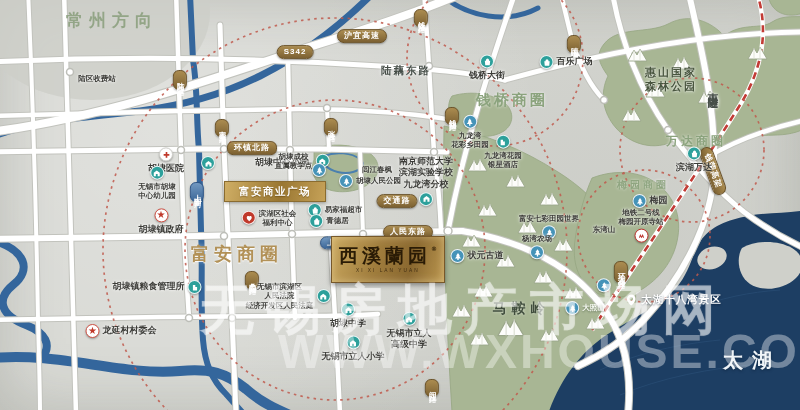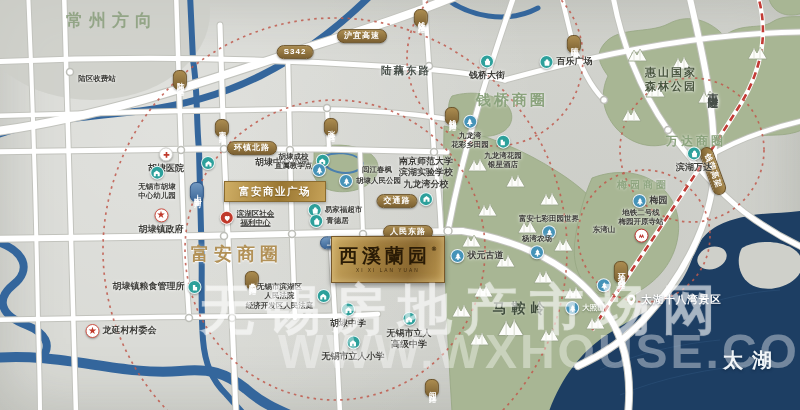--- a/index.html
+++ b/index.html
@@ -220,21 +220,21 @@
   <div class="abs direction" style="left:112px;top:20px">常州方向</div>
   <div class="abs lake-label" style="left:752px;top:360px">太湖</div>
 
   <div id="gen">
       <div class="bc bc-md" style="left: 512px; top: 100px;">钱桥商圈</div>
       <div class="bc bc-sm" style="left: 696px; top: 141px;">万达商圈</div>
       <div class="bc bc-xs" style="left: 643px; top: 185px;">梅园商圈</div>
       <div class="bc bc-gold" style="left: 237px; top: 254px;">富安商圈</div>
       <div class="pill ph" style="left: 295px; top: 52px;">S342</div>
       <div class="pill ph" style="left: 362px; top: 36px;">沪宜高速</div>
-      <div class="pill ph" style="left: 252px; top: 148px;">环镇北路</div>
+      <div class="pill ph" style="left: 252px; top: 148px; border-radius: 6px;">环镇北路</div>
       <div class="pill ph" style="left: 408px; top: 232px;">人民东路</div>
       <div class="pill ph" style="left: 397px; top: 201px;">交通路</div>
       <div class="pill ph" style="transform: translate(-50%, -50%) rotate(70deg); left: 713px; top: 171px;">钱荣高架</div>
       <div class="pill pv" style="left: 180px; top: 80px;">陆马公路</div>
       <div class="pill pv" style="left: 222px; top: 128px;">富安路</div>
       <div class="pill pv" style="left: 331px; top: 127px;">张舍路</div>
       <div class="pill pv" style="left: 421px; top: 18px;">钱洛路</div>
       <div class="pill pv" style="left: 574px; top: 44px;">晴山路</div>
       <div class="pill pv" style="left: 452px; top: 116px;">钱胡路</div>
       <div class="pill pv" style="left: 252px; top: 280px;">蠡闾路</div>
@@ -394,21 +394,21 @@
       <div class="poi icon-left tiny" style="left: 329px; top: 221px;">
         <div class="ic ic-shop">
           <svg viewBox="0 0 12 12">
             <path d="M4 4.4V3.6a2 2 0 0 1 4 0v.8h1.6L9 10.4H3L2.4 4.4Z"></path>
           </svg>
         </div>
         <div class="tx">
           <div>青德居</div>
         </div>
       </div>
-      <div class="poi icon-left tiny" style="left: 247px; top: 218px; text-decoration: underline;">
+      <div class="poi icon-left tiny" style="left: 269px; top: 218px;">
         <div class="ic ic-welfare">
           <svg viewBox="0 0 12 12">
             <path d="M6 10C2 7 2 4 4 3.2 5.2 2.8 6 3.8 6 3.8s.8-1 2-.6C10 4 10 7 6 10Z"></path>
           </svg>
         </div>
         <div class="tx">
           <div>滨湖区社会</div>
           <div>福利中心</div>
         </div>
       </div>

